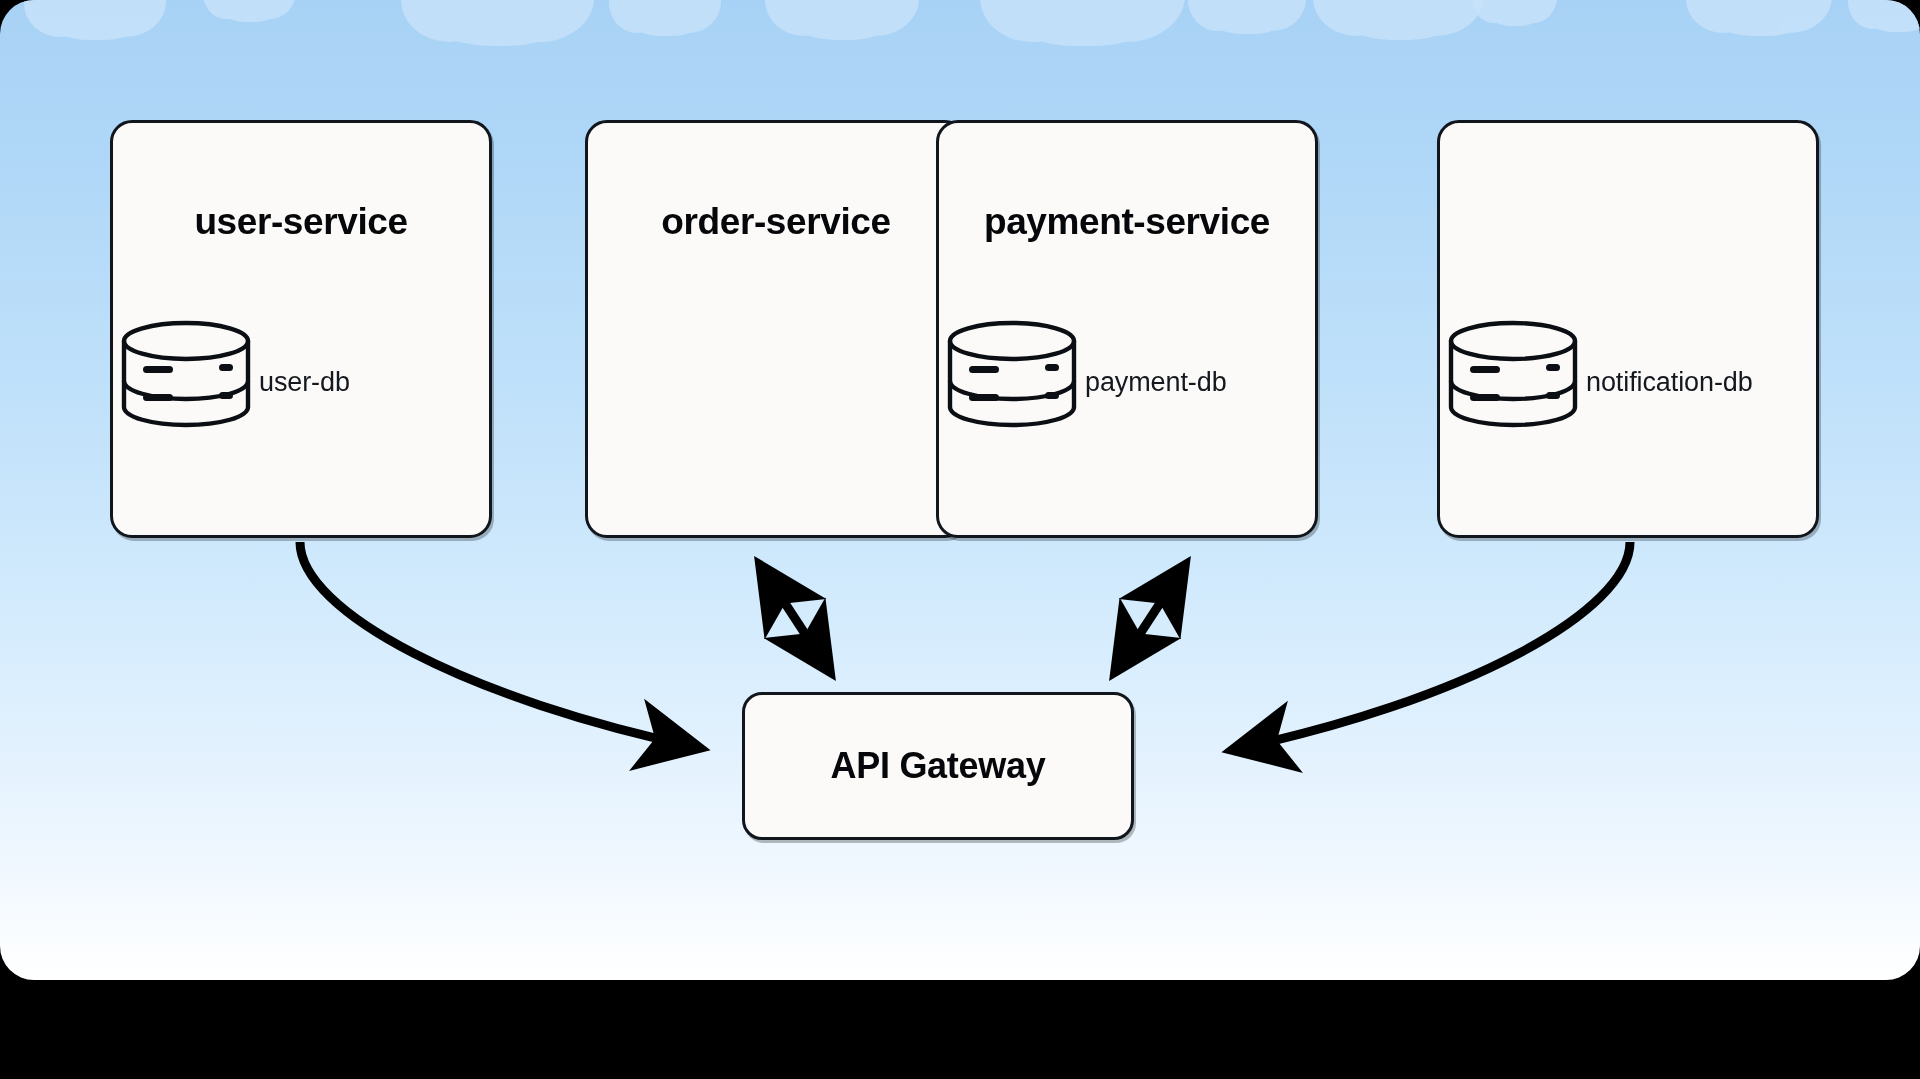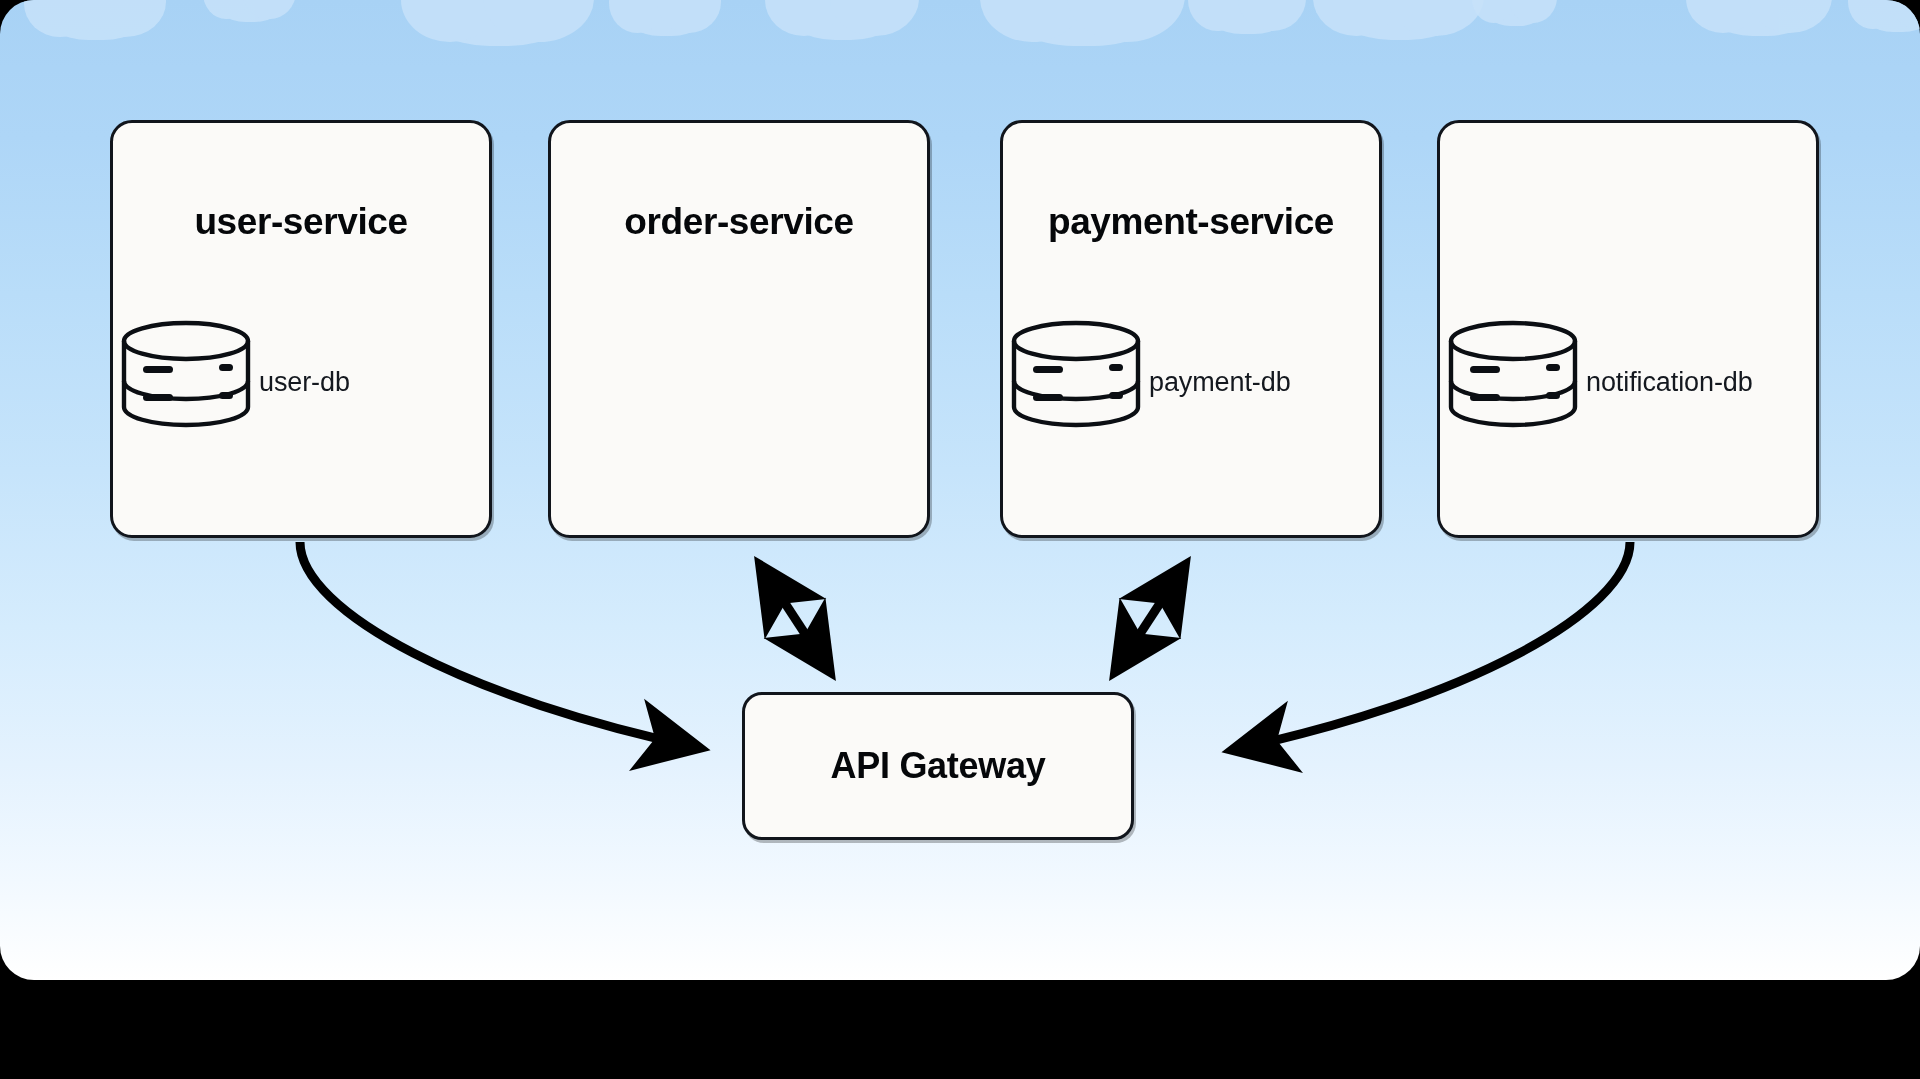--- a/index.html
+++ b/index.html
@@ -209,25 +209,25 @@
             <rect x="30" y="47" width="30" height="7" rx="3.5"></rect>
             <rect x="106" y="45" width="14" height="7" rx="3.5"></rect>
             <rect x="30" y="75" width="30" height="7" rx="3.5"></rect>
             <rect x="106" y="73" width="14" height="7" rx="3.5"></rect>
           </g>
         </svg>
         <div class="db-label">user-db</div>
       </div>
     </div>
 
-    <div class="card" style="left:548px; top:120px; width:382px; height:418px;">
+    <div class="card" style="left:585px; top:120px; width:382px; height:418px;">
       <div class="card-title">order-service</div>
     </div>
 
-    <div class="card" style="left:1000px; top:120px; width:382px; height:418px;">
+    <div class="card" style="left:936px; top:120px; width:382px; height:418px;">
       <div class="card-title">payment-service</div>
       <div class="db-wrap">
         <svg class="db-icon" width="146" height="110" viewBox="0 0 146 110">
           <g fill="none" stroke="#0b0e13" stroke-width="4.4">
             <ellipse cx="73" cy="22" rx="62" ry="18"></ellipse>
             <path d="M11,22 L11,62"></path>
             <path d="M135,22 L135,62"></path>
             <path d="M11,62 C11,72 39,80 73,80 C107,80 135,72 135,62"></path>
             <path d="M11,62 L11,88"></path>
             <path d="M135,62 L135,88"></path>

